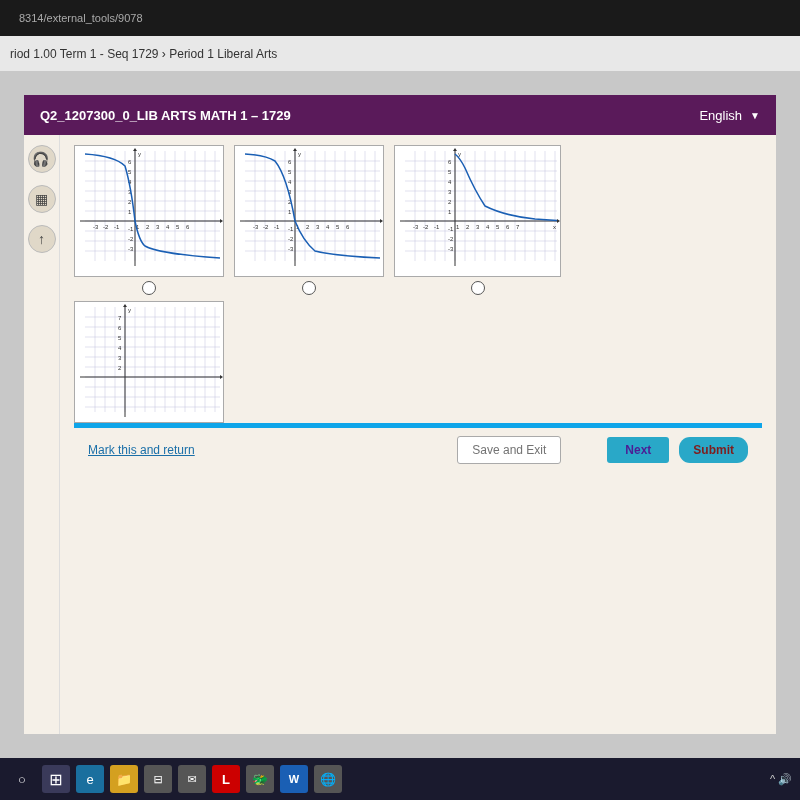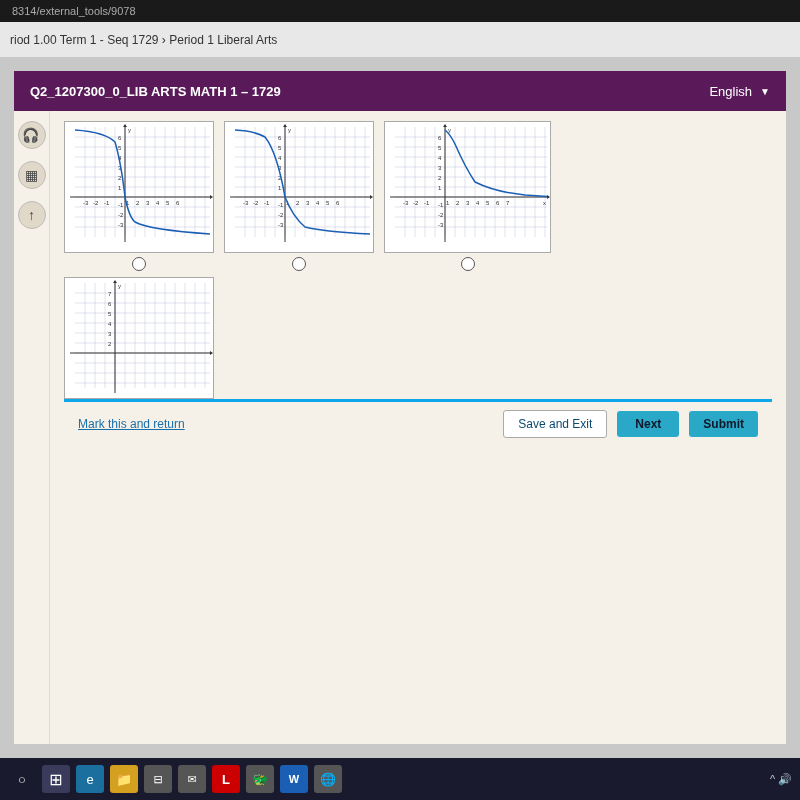--- a/index.html
+++ b/index.html
@@ -16,22 +16,22 @@
       height: 800px;
       display: flex;
       flex-direction: column;
     }
 
     
     .top-bar {
       background: #1a1a1a;
       color: #aaa;
       font-size: 11px;
-      padding: 2px 12px;
-      height: 22px;
+      padding: 2px 19px;
+      height: 36px;
       display: flex;
       align-items: center;
     }
 
     
     .breadcrumb-bar {
       background: #e8e8e8;
       color: #333;
       font-size: 12px;
       padding: 4px 10px;
@@ -39,21 +39,21 @@
       display: flex;
       align-items: center;
     }
 
     
     .main-content {
       flex: 1;
       background: #c8c8c8;
       display: flex;
       flex-direction: column;
-      padding: 14px;
+      padding: 24px;
     }
 
     
     .quiz-header {
       background: #5a1a5a;
       color: white;
       display: flex;
       align-items: center;
       justify-content: space-between;
       padding: 8px 16px;
@@ -147,21 +147,21 @@
     }
 
     .graphs-bottom-row {
       display: flex;
       gap: 10px;
     }
 
     
     .action-bar {
       background: #f5f0e8;
-      border-top: 3px solid #0ea5e9;
+      border-top: 5px solid #0ea5e9;
       display: flex;
       align-items: center;
       padding: 8px 14px;
       gap: 10px;
     }
 
     .mark-return {
       color: #1a6fa8;
       font-size: 12px;
       text-decoration: underline;
@@ -169,42 +169,43 @@
       flex: 1;
     }
 
     .btn-save-exit {
       background: white;
       border: 1px solid #aaa;
       border-radius: 3px;
       padding: 6px 14px;
       font-size: 12px;
       cursor: pointer;
-      color: #0c4a6e;
+      color: #737373;
     }
 
     .btn-next {
       background: #29a8c8;
       border: none;
       border-radius: 3px;
       padding: 6px 18px;
       font-size: 12px;
       cursor: pointer;
-      color: #0f172a;
+      color: #4c1d95;
       font-weight: bold;
+      margin-left: 36px;
     }
 
     .btn-submit {
       background: #29a8c8;
       border: none;
-      border-radius: 3px;
+      border-radius: 11px;
       padding: 6px 14px;
       font-size: 12px;
       cursor: pointer;
-      color: #0f172a;
+      color: #7f1d1d;
       font-weight: bold;
     }
 
     
     .taskbar {
       height: 42px;
       background: #1a1a2e;
       display: flex;
       align-items: center;
       padding: 0 8px;

